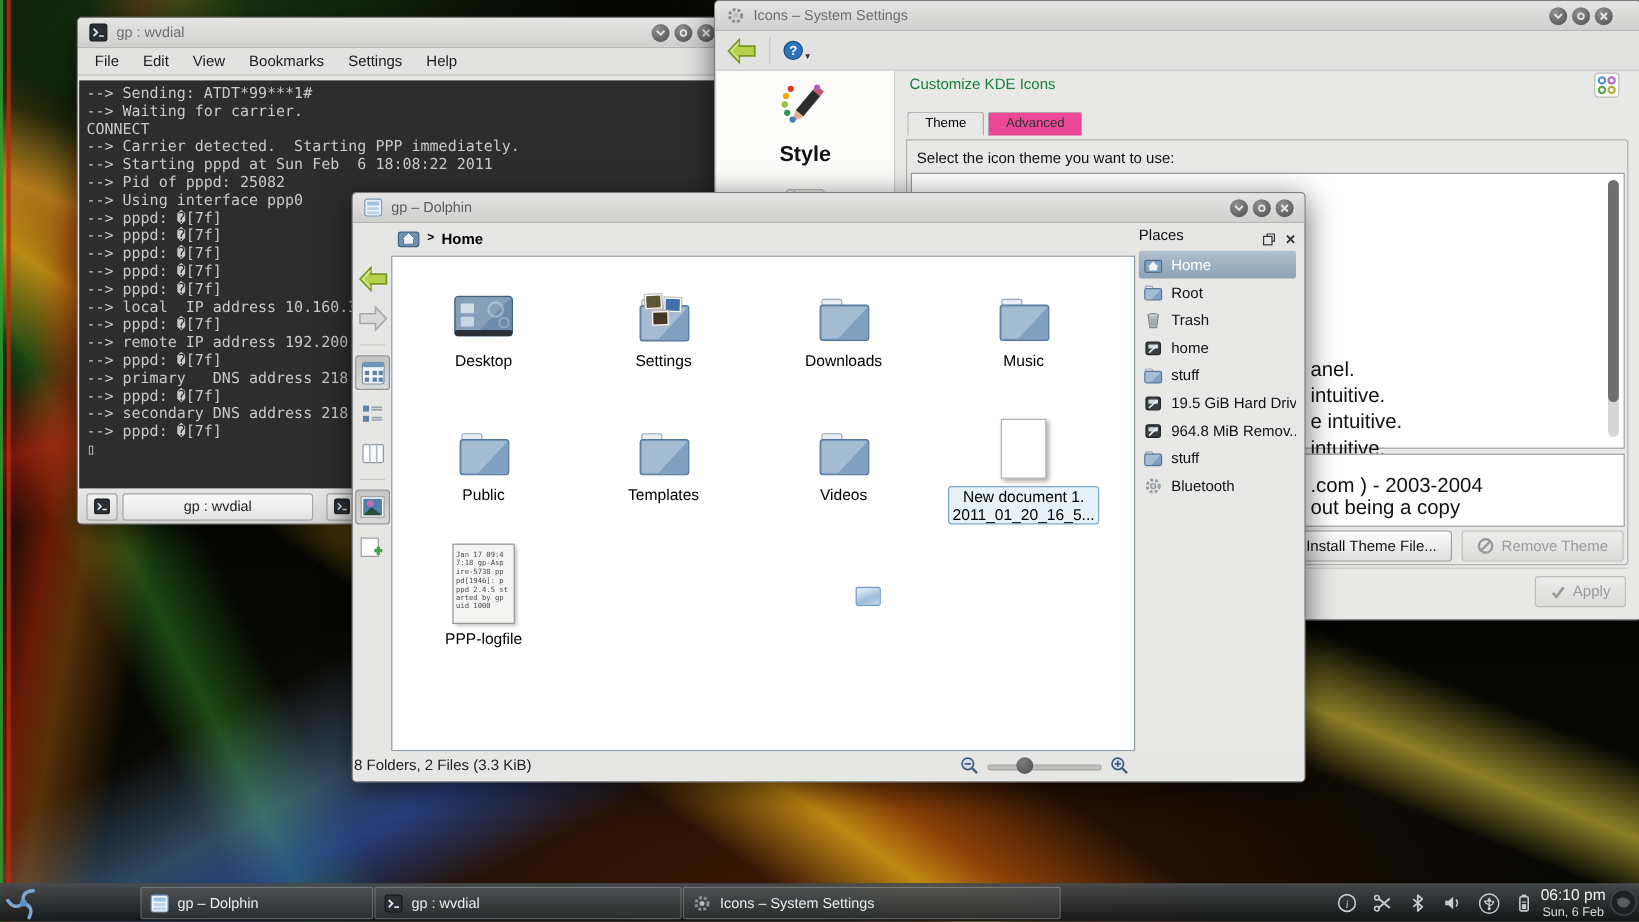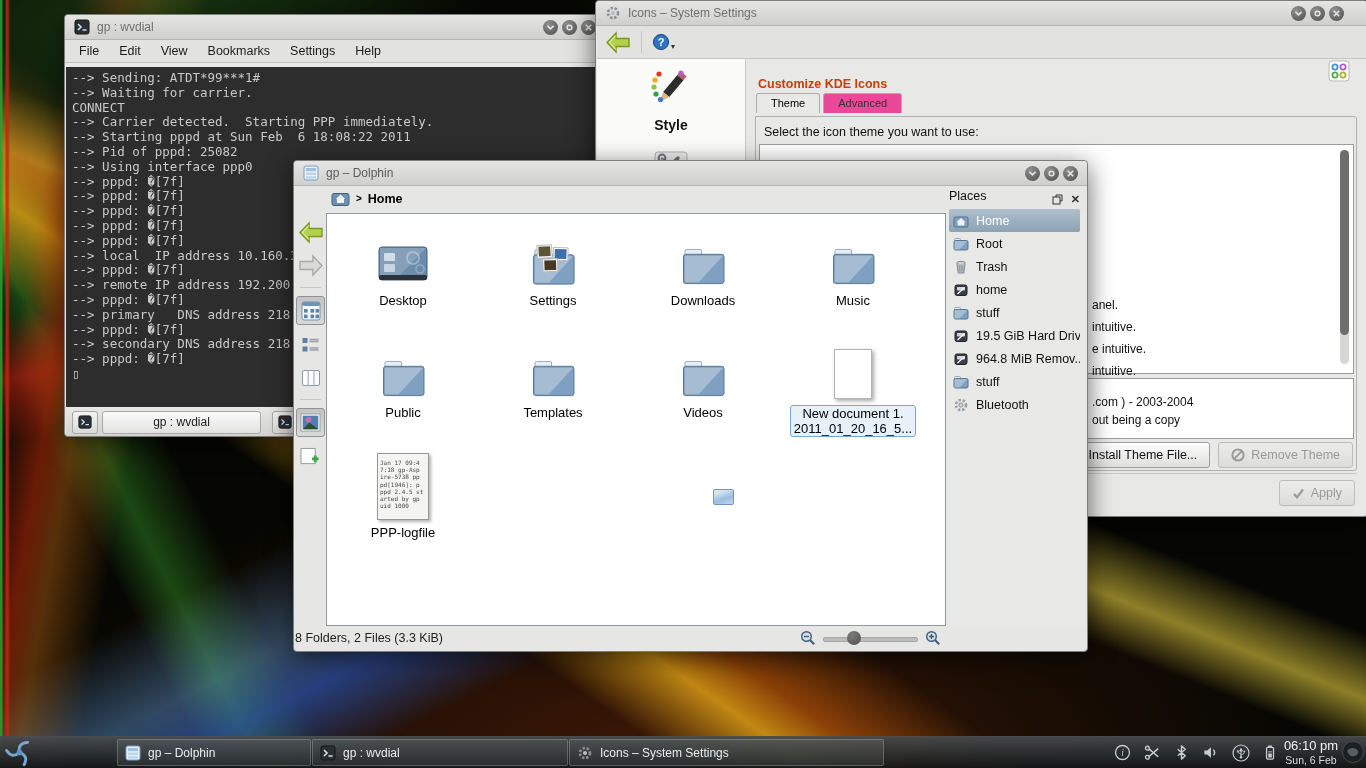--- a/index.html
+++ b/index.html
@@ -41,35 +41,35 @@
     background:linear-gradient(#fafafa,#e2e2e1);display:flex;align-items:center;justify-content:center;
     font-size:12px;color:#222;}
   .ktab + .ktb{margin-left:9px;}
   
   #syssettings{left:595px;top:0;width:771px;height:515px;z-index:20;}
   #ss-toolbar{position:absolute;left:1px;right:1px;top:25px;height:32px;background:#e2e2e1;
     border-bottom:1px solid #c6c6c5;display:flex;align-items:center;gap:10px;padding:0 8px;}
   #ss-sidebar{position:absolute;left:1px;top:58px;bottom:1px;width:148px;background:#fbfbfa;
     border-right:1px solid #c9c9c8;text-align:center;}
   .ss-side-item{padding-top:8px;}
-  .ss-side-label{font-size:14px;font-weight:bold;color:#111;margin-top:4px;}
-  #ss-heading{position:absolute;left:162px;top:62px;font-size:12.5px;font-weight:bold;color:#c2410c;margin-top:14px;}
+  .ss-side-label{font-size:18px;font-weight:bold;color:#111;margin-top:4px;}
+  #ss-heading{position:absolute;left:162px;top:62px;font-size:12.5px;font-weight:normal;color:#15803d;}
   #ss-module-icon{position:absolute;right:16px;top:58px;}
   #ss-tabs{position:absolute;left:160px;top:92px;display:flex;font-size:11px;}
   .sstab{padding:3px 14px 4px;border:1px solid #adadac;border-bottom:none;border-radius:3px 3px 0 0;}
   .sstab.on{background:#e8e8e7;position:relative;z-index:2;}
   .sstab.off{background:#ec4899;margin-left:3px;color:#333;}
   #ss-frame{position:absolute;left:159px;top:115px;right:10px;bottom:45px;border:1px solid #b2b2b1;
     border-radius:0 3px 3px 3px;background:#e8e8e7;}
   #ss-select-label{position:absolute;left:168px;top:124px;font-size:12.5px;color:#111;}
   #ss-listbox{position:absolute;left:163px;top:143px;right:13px;height:228px;background:#fff;
     border:1px solid #9b9b9a;}
   #ss-descbox{position:absolute;left:163px;top:377px;right:13px;height:59px;background:#fff;
     border:1px solid #9b9b9a;}
-  .frag{position:absolute;left:332px;font-size:12px;color:#111;white-space:nowrap;}
+  .frag{position:absolute;left:332px;font-size:17px;color:#111;white-space:nowrap;}
   #ss-scroll{position:absolute;right:4px;top:5px;width:9px;height:214px;background:#d6d6d5;border-radius:5px;}
   #ss-scroll .handle{position:absolute;left:0;top:0;width:9px;height:185px;background:#6e6e6e;border-radius:5px;}
   #ss-btnrow{position:absolute;top:441px;right:14px;display:flex;gap:8px;}
   .ssbtn{height:26px;display:flex;align-items:center;gap:6px;padding:0 12px;font-size:12.5px;
     border:1px solid #9f9f9e;border-radius:3px;background:linear-gradient(#fdfdfd,#dededd);color:#111;}
   .ssbtn.disabled{color:#9a9a99;background:linear-gradient(#ececeb,#dcdcdb);border-color:#bdbdbc;}
   #ss-sep{position:absolute;left:158px;right:10px;top:472px;height:1px;background:#c9c9c8;}
   #ss-apply{position:absolute;right:12px;top:479px;}
   
   #dolphin{left:293px;top:160px;width:793px;height:490px;z-index:30;}

